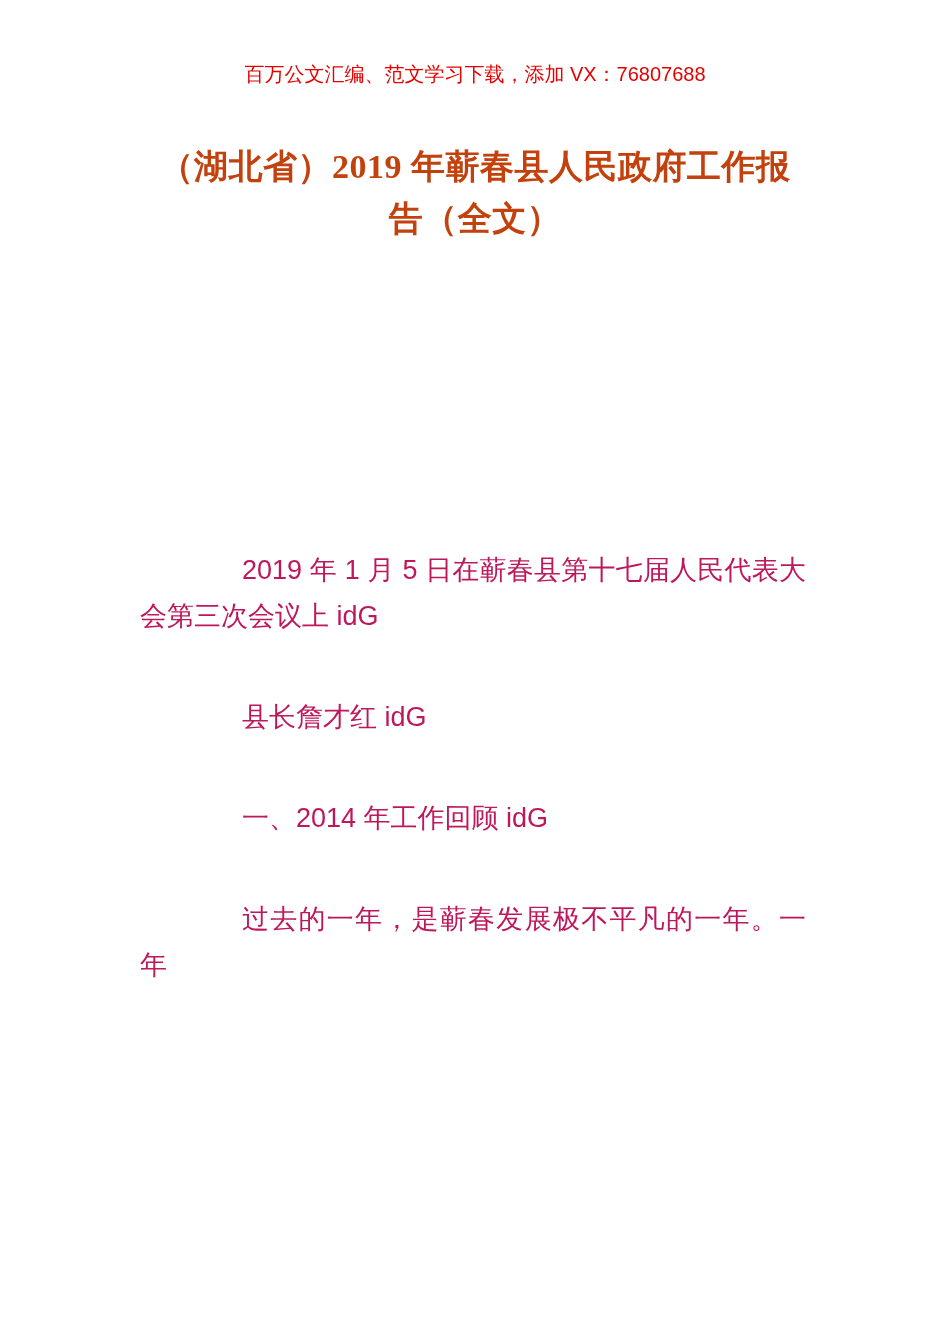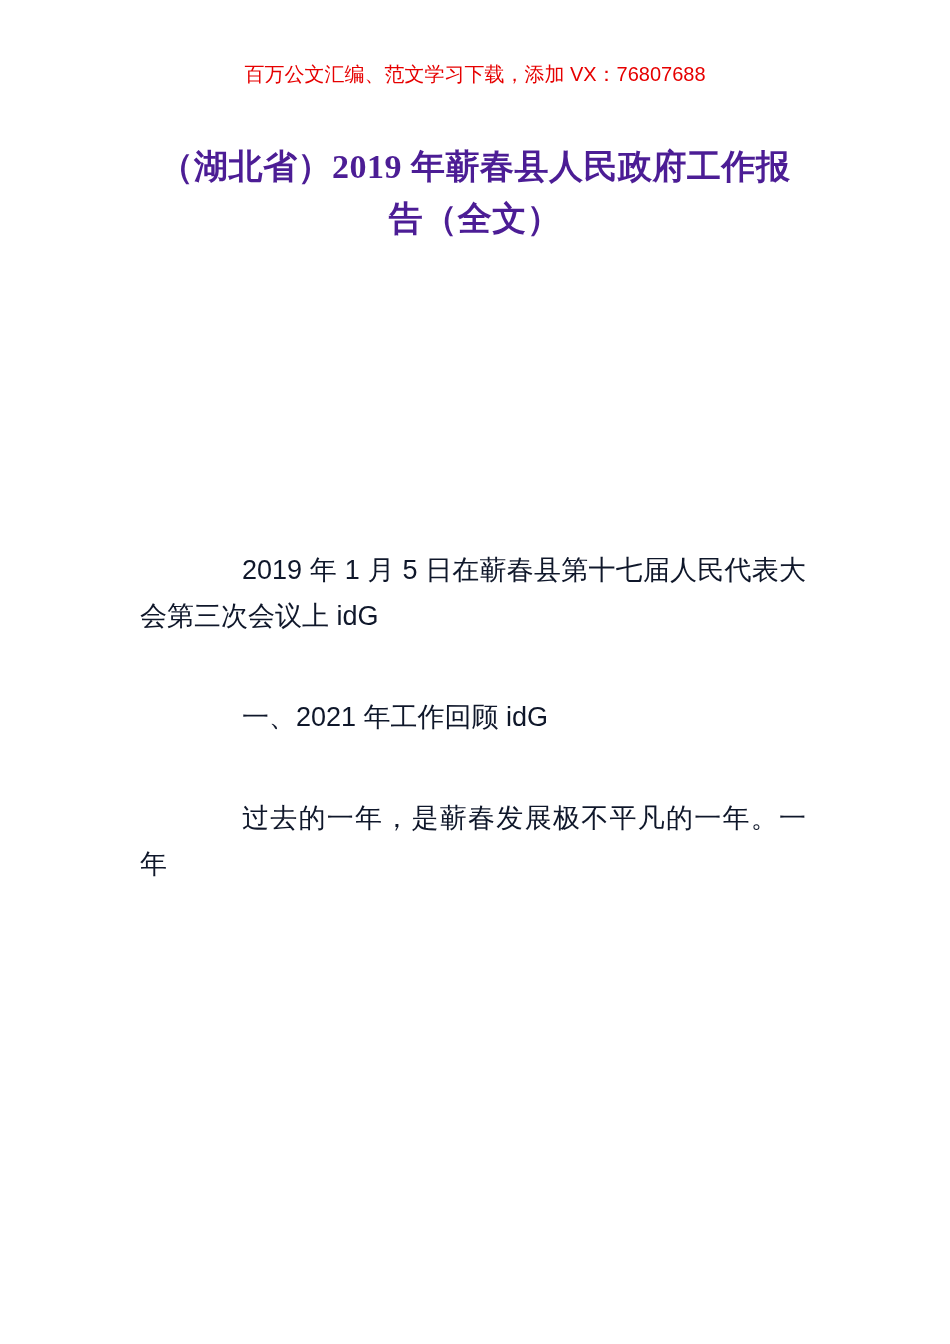--- a/index.html
+++ b/index.html
@@ -28,31 +28,31 @@
     color: #e60000;
     font-family: "Liberation Sans", "DejaVu Sans", sans-serif;
   }
   .doc-title {
     margin: 52px 145px 0 145px;
     text-align: center;
     font-family: "Liberation Serif", "DejaVu Serif", serif;
     font-weight: bold;
     font-size: 34px;
     line-height: 52px;
-    color: #4c1d95;
+    color: #c2410c;
     letter-spacing: 0.5px;
   }
   .content {
     padding: 0 140px;
   }
   .content p {
     margin: 0 4px 55px 0;
     font-size: 27px;
     line-height: 46px;
-    color: #0f172a;
+    color: #be185d;
     text-align: justify;
     text-indent: 102px;
     font-family: "Liberation Sans", "DejaVu Sans", sans-serif;
   }
   .content p.first-paragraph {
     margin-top: 302px;
   }
   .content p.last-paragraph {
     margin-bottom: 0;
   }
@@ -62,21 +62,22 @@
 
 <div class="page">
 
   <p class="promo-banner">百万公文汇编、范文学习下载，添加 VX：76807688</p>
 
   <h1 class="doc-title">（湖北省）2019 年蕲春县人民政府工作报告（全文）</h1>
 
   <div class="content">
     <p class="first-paragraph">2019 年 1 月 5 日在蕲春县第十七届人民代表大会第三次会议上 idG</p>
 
+    <p>县长詹才红 idG</p>
 
 
 
-    <p>一、2021 年工作回顾 idG</p>
+    <p>一、2014 年工作回顾 idG</p>
 
     <p class="last-paragraph">过去的一年，是蕲春发展极不平凡的一年。一年</p>
   </div>
 
 </div>
 
 </body></html>

